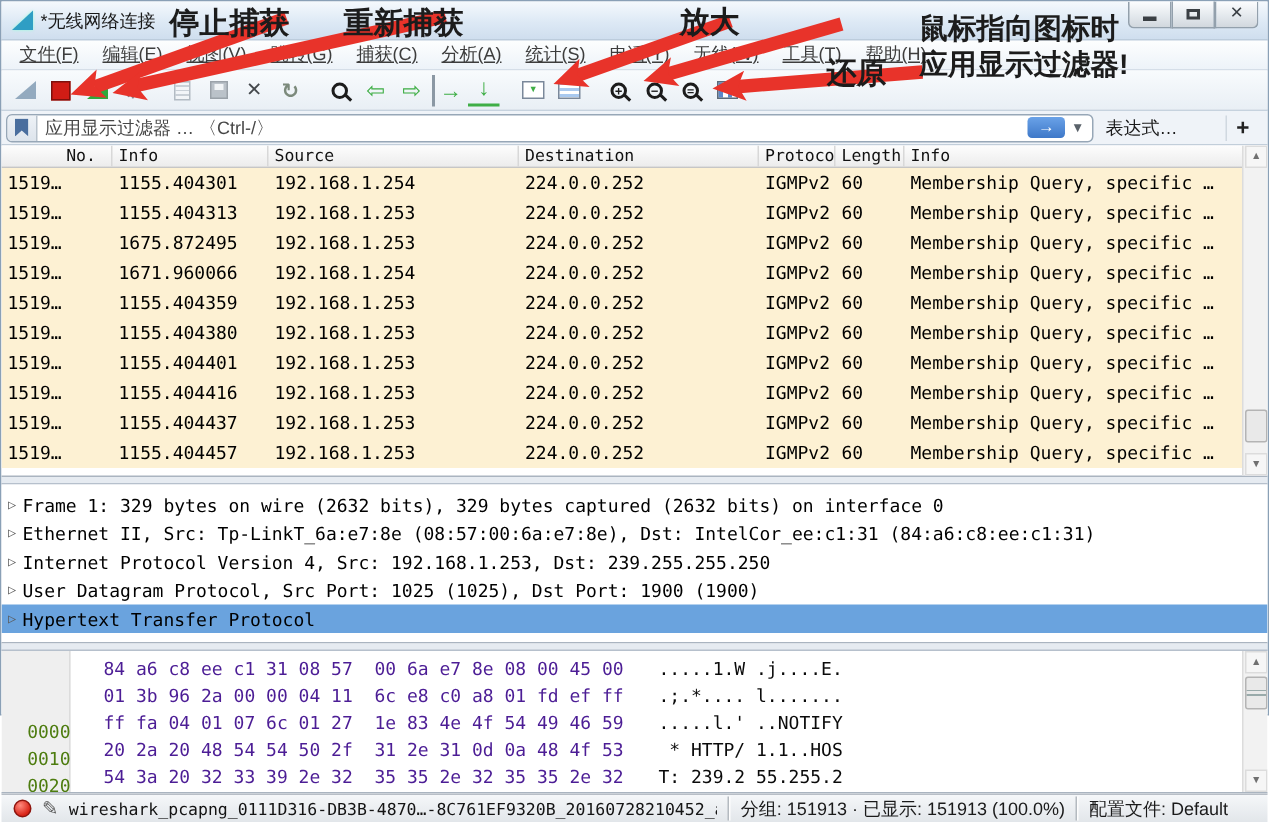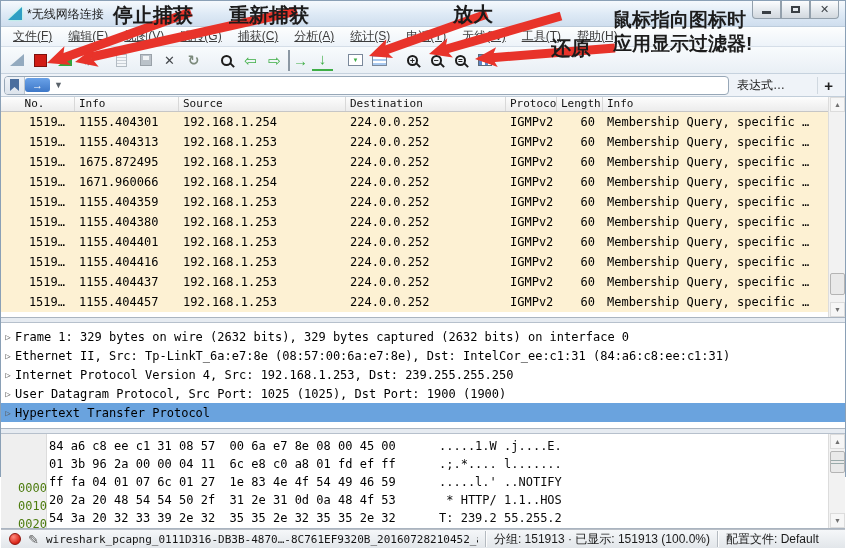--- a/index.html
+++ b/index.html
@@ -79,26 +79,26 @@
 
   
   .packet-list { flex:0 0 221px; position:relative; background:#fff; overflow:hidden;
     border-bottom:1px solid #aab4c0; }
   .pl-header { height:15px; display:flex; background:linear-gradient(#fdfdfd,#ececec);
     border-bottom:1px solid #c6c6c6; width:829px; }
   .hc { font:11px "DejaVu Sans Mono",monospace; color:#111; padding-left:4px;
     border-right:1px solid #d8d8d8; white-space:nowrap; overflow:hidden; }
   .pl-row { height:20px; display:flex; background:#fdf1d3; width:829px; }
   .pc { font:12px "DejaVu Sans Mono",monospace; color:#000; line-height:20px; white-space:nowrap; overflow:hidden; padding-left:4px; }
-  .c-no   { width:74px;  text-align:right; padding-right:10px; }
+  .c-no   { width:74px;  text-align:left; padding-right:10px; }
   .c-time { width:104px; }
   .c-src  { width:167px; }
   .c-dst  { width:160px; }
   .c-pro  { width:51px;  }
-  .c-len  { width:46px;  text-align:right; padding-right:8px; }
+  .c-len  { width:46px;  text-align:left; padding-right:8px; }
   .c-info { flex:1; text-overflow:ellipsis; }
 
   
   .vscroll { position:absolute; top:0; right:0; bottom:0; width:17px; background:#f2f2f2; border-left:1px solid #dcdcdc; }
   .sb-btn { position:absolute; left:1px; width:15px; height:15px; font-size:7px; color:#707070;
     display:flex; align-items:center; justify-content:center; background:#f6f6f6; border:1px solid #dcdcdc; }
   .sb-up { top:0; } .sb-down { bottom:0; }
   .sb-thumb { position:absolute; left:1px; width:15px; background:#e9e9e9; border:1px solid #b4b4b4; border-radius:2px; }
   .list-thumb { bottom:22px; height:22px; }
   .hex-thumb { top:17px; height:22px;
@@ -111,21 +111,21 @@
   .details { flex:0 0 106px; background:#fff; padding-top:4px; overflow:hidden; border-bottom:1px solid #aab4c0; }
   .d-row { height:19px; display:flex; align-items:center; font:12px "DejaVu Sans Mono",monospace; color:#000; white-space:nowrap; }
   .d-row.selected { background:#6aa3de; }
   .tri { width:14px; text-align:center; font-size:9px; color:#5a5a5a; flex:0 0 14px; }
 
   
   .hexpane { flex:0 0 95px; position:relative; background:#fff; overflow:hidden; padding-top:3px; border-bottom:1px solid #aab4c0; }
   .hex-offcol { position:absolute; left:0; top:0; bottom:0; width:46px; background:#efefef; border-right:1px solid #dcdcdc; }
   .hex-row { position:relative; height:18px; display:flex; font:12px "DejaVu Sans Mono",monospace; line-height:18px; white-space:pre; }
   .h-off { width:46px; flex:0 0 46px; color:#4d7c0f; text-align:right;margin-top:42px; }
-  .h-bytes { width:392px; flex:0 0 392px; padding-left:2px; color:#000000; }
+  .h-bytes { width:392px; flex:0 0 392px; padding-left:22px; color:#4c1d95; }
   .h-ascii { color:#0a0a0a; }
 
   
   .statusbar { flex:1; display:flex; align-items:center; background:linear-gradient(#f5f7f9,#e2e6ea);
     border-top:1px solid #b8bec6; padding:0 8px; gap:7px; }
   .expert-dot { width:12px; height:12px; border-radius:50%; border:1px solid #8e150e;
     background:radial-gradient(circle at 35% 30%,#ff8a7e,#d92417 70%); }
   .pencil::before { content:"✎"; font-size:13px; color:#5a5a5a; }
   .cap-file { font:11px "DejaVu Sans Mono",monospace; color:#141414; white-space:nowrap; overflow:hidden; max-width:432px; }
   .sb-sep { width:2px; height:16px; border-left:1px solid #b4bac0; border-right:1px solid #fdfdfd; }
@@ -219,31 +219,32 @@
     <span class="ti">
         <span class="columns-icon"></span>
       </span>
   </div>
 
   <div class="filterbar">
     <div class="filter-wrap">
       <span class="bookmark-btn">
           <span class="ribbon"></span>
         </span>
+      <span class="filter-text">应用显示过滤器 … 〈Ctrl-/〉</span>
       <span class="apply-pill"></span>
       <span class="fcaret">▼</span>
     </div>
     <span class="expr-label">表达式…</span>
     <span class="fspacer"></span>
     <span class="plus-btn">+</span>
   </div>
 
   <div class="packet-list">
     <div class="pl-header">
-      <span class="hc c-no" style="text-align:center;">No.</span>
+      <span class="hc c-no" style="text-align:right;">No.</span>
       <span class="hc c-time">Info</span>
       <span class="hc c-src">Source</span>
       <span class="hc c-dst">Destination</span>
       <span class="hc c-pro">Protocol</span>
       <span class="hc c-len" style="text-align:left;">Length</span>
       <span class="hc c-info" style="border-right:none;">Info</span>
     </div>
     <div>
 
         <div class="pl-row">

